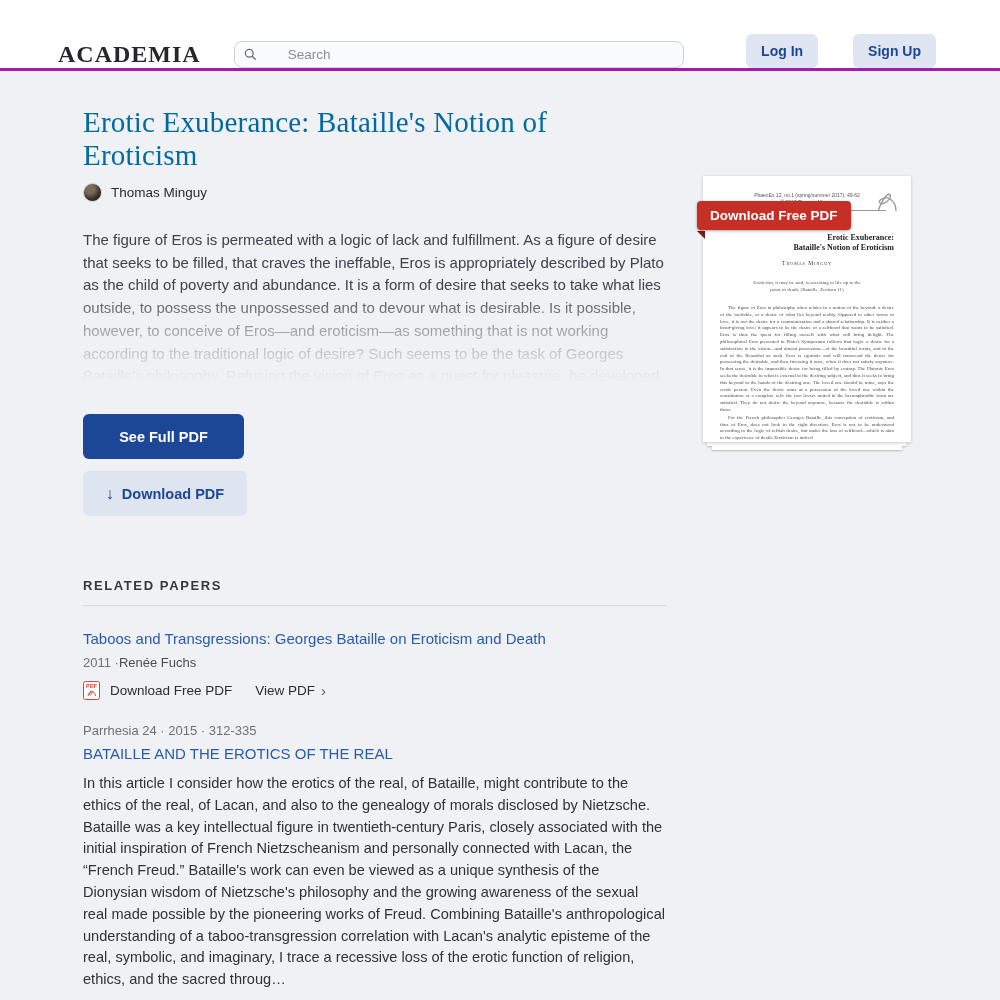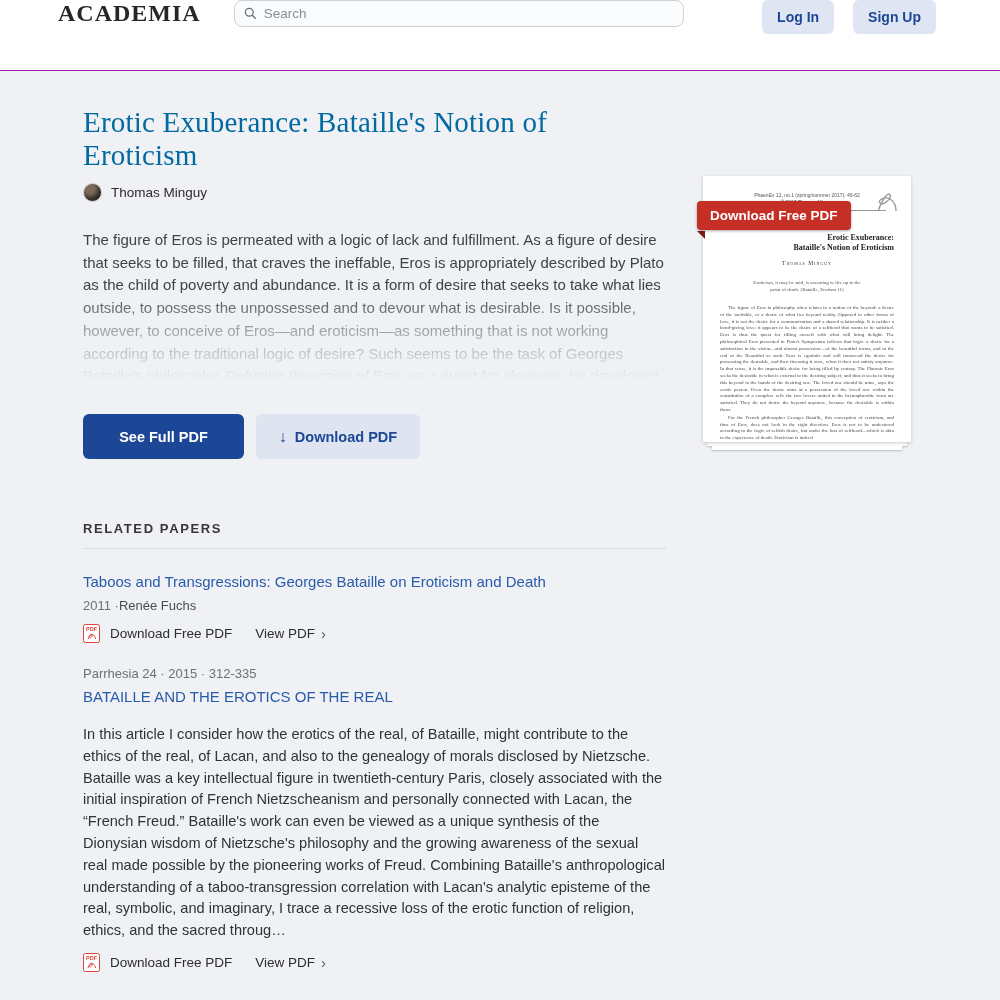--- a/index.html
+++ b/index.html
@@ -1,32 +1,32 @@
 <!DOCTYPE html>
 <html><head>
 <meta charset="utf-8">
 <style>
   * { margin:0; padding:0; box-sizing:border-box; }
   html,body { width:1000px; height:1000px; overflow:hidden; background:#eff1f4;
               font-family:"Liberation Sans", sans-serif; }
 
   
-  .header { height:71px; background:#ffffff; border-bottom:1px solid #a21caf;
-            display:flex; align-items:flex-start; padding:0 64px 0 58px; }
+  .header { height:71px; background:#ffffff; border-bottom:3px solid #a21caf;
+            display:flex; align-items:flex-end; padding:0 64px 0 58px; }
   .logo { font-family:"Liberation Serif", serif; font-weight:bold; font-size:24px;
           letter-spacing:1px; color:#26262b; cursor:pointer; }
   .search-wrap { margin-left:33px; width:450px; height:27px; background:#fafbfc;
                  border:1px solid #cfd1d6; border-radius:8px; display:flex;
-                 align-items:center; padding:0 9px; }
+                 align-items:center; padding:0 9px;gap:24px; }
   .search-wrap svg { flex:0 0 auto; }
   .search-input { border:none; outline:none; background:transparent; font-size:13.5px;
                   color:#333; margin-left:7px; width:100%;
                   font-family:"Liberation Sans", sans-serif; }
   .search-input::placeholder { color:#8a8d94; }
-  .auth { margin-left:auto; display:flex; gap:19px; }
+  .auth { margin-left:auto; display:flex; gap:35px; }
   .auth-btn { background:#dfe5f2; color:#1c4796; font-weight:bold; font-size:14px;
               border:none; border-radius:6px; padding:9px 15px; cursor:pointer; }
 
   
   .content { position:relative; width:1000px; }
   .left-col { position:absolute; left:83px; top:35px; width:583px; }
 
   
   .paper-title { font-family:"Liberation Serif", serif; font-size:29px; font-weight:normal;
                  color:#0369a1; letter-spacing:0.2px; }
@@ -34,38 +34,38 @@
   .avatar { width:19px; height:19px; border-radius:50%;
             background:radial-gradient(circle at 35% 30%, #7a6a58 0 28%, #3a332c 60%, #17140f 100%);
             border:1px solid #c9c9c9; }
   .author-name { margin-left:9px; font-size:13.5px; color:#2b2b30; }
 
   .abstract-wrap { position:relative; margin-top:27px; height:152px; overflow:hidden; }
   .abstract { font-size:15px; line-height:22.7px; color:#40424b; }
   .abstract-fade { position:absolute; left:0; right:0; bottom:0; height:92px;
                    background:linear-gradient(180deg, rgba(239,241,244,0) 0%, rgba(239,241,244,.55) 45%, #eff1f4 100%); }
 
-  .cta-row { margin-top:33px; display:flex; gap:12px; }
+  .cta-row { margin-top:33px; display:flex; gap:12px;flex-direction:column; }
   .btn-primary { background:#1c4796; color:#ffffff; font-weight:bold; font-size:14.5px;
                  border:none; border-radius:6px; width:161px; height:45px; cursor:pointer; }
   .btn-secondary { background:#dfe5f0; color:#1c4796; font-weight:bold; font-size:14.5px;
                    border:none; border-radius:6px; width:164px; height:45px; cursor:pointer;
                    display:flex; align-items:center; justify-content:center; gap:8px; }
   .dl-arrow { font-size:16px; font-weight:normal; }
 
   
   .related { margin-top:62px; }
   .related-heading { font-size:13px; font-weight:bold; letter-spacing:1.6px; color:#36363c; }
   .related-rule { border:none; border-top:1px solid #d9dbdf; margin:12px 0 0 0; }
   .paper-item { margin-top:23px; }
   .p-source { font-size:13px; color:#6e7077; margin-bottom:6px; }
   .p-title { font-size:15px; color:#2a5bab; cursor:pointer; line-height:20px; }
   .p-meta { margin-top:6px; font-size:13px; color:#6e7077; }
   .p-meta .p-author { color:#4b4c53; }
-  .p-abstract { margin-top:17px; font-size:14.6px; line-height:21.8px; color:#303238; }
+  .p-abstract { margin-top:9px; font-size:14.6px; line-height:21.8px; color:#303238; }
   .pdf-row { margin-top:11px; display:flex; align-items:center; gap:10px; }
   .pdf-file-icon { width:17px; height:19px; }
   .pdf-row-label { font-size:13.5px; color:#2c2d33; cursor:pointer; }
   .view-pdf { margin-left:13px; display:flex; align-items:center; gap:6px; cursor:pointer; }
   .chev { color:#5a5c63; font-size:15px; line-height:1; }
 
   
   .pdf-card-zone { position:absolute; left:703px; top:105px; width:208px; }
   .pdf-page { position:relative; width:208px; height:266px; background:#ffffff;
               box-shadow:0 1px 3px rgba(40,45,60,.25); padding:16px 17px 0 17px; cursor:pointer; }

